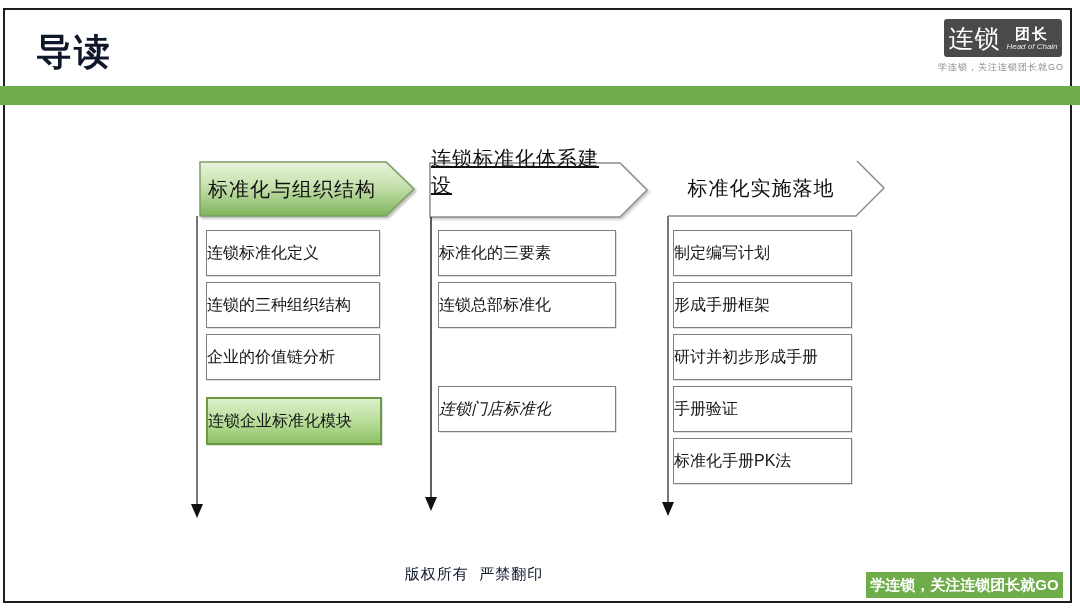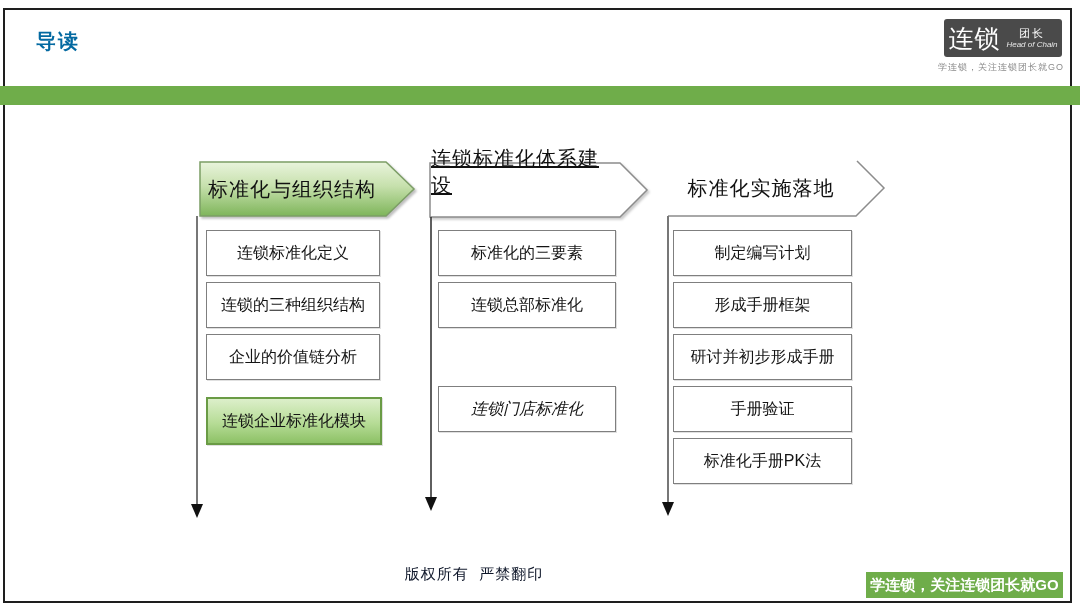--- a/index.html
+++ b/index.html
@@ -5,44 +5,44 @@
   html,body{margin:0;padding:0;background:#ffffff;}
   .slide{
     position:relative;width:1080px;height:608px;background:#ffffff;overflow:hidden;
     font-family:"Liberation Sans","DejaVu Sans",sans-serif;color:#1a1a1a;
   }
   .frame{
     position:absolute;left:3px;top:8px;right:8px;bottom:5px;
     border:2px solid #1e1e1e;pointer-events:none;
   }
   .title{
-    position:absolute;left:36px;top:28px;font-size:20px;font-weight:bold;color:#0369a1;letter-spacing:2px;
+    position:absolute;left:36px;top:28px;font-size:36px;font-weight:bold;color:#0f172a;letter-spacing:2px;
   }
   .logo{
     position:absolute;left:944px;top:19px;width:118px;height:38px;background:#4a4a4a;border-radius:3px;
     display:flex;align-items:center;justify-content:center;gap:6px;color:#ffffff;
   }
   .logo-main{font-size:25px;font-weight:normal;letter-spacing:1px;}
   .logo-right{display:flex;flex-direction:column;align-items:center;line-height:1;}
-  .logo-sub{font-size:11px;font-weight:normal;letter-spacing:2px;}
+  .logo-sub{font-size:15px;font-weight:bold;letter-spacing:2px;}
   .logo-en{font-size:8px;font-style:italic;margin-top:2px;color:#e8e8e8;}
   .logo-tagline{
     position:absolute;left:933px;top:61px;width:136px;text-align:center;
     font-size:9px;color:#8b8b8b;letter-spacing:1px;
   }
   .green-bar{position:absolute;left:0;top:86px;width:1080px;height:19px;z-index:3;}
   .shapes{position:absolute;left:0;top:0;z-index:1;}
   .col-header-label{
     position:absolute;z-index:2;display:flex;align-items:center;justify-content:center;
     font-size:20px;color:#111111;letter-spacing:1px;
   }
   .box{
     position:absolute;height:44px;z-index:2;background:#ffffff;border:1px solid #7f7f7f;
     box-shadow:1px 1px 0 rgba(0,0,0,0.12);
-    display:flex;align-items:center;justify-content:center;font-size:16px;color:#141414;
+    display:flex;align-items:center;justify-content:flex-start;font-size:16px;color:#141414;
   }
   .green-box{
     background:linear-gradient(180deg,#dcefca 0%,#b6dc96 55%,#8dc166 100%);
     border:2px solid #6a9b45;
     margin-top:11px;
   }
   .copyright{
     position:absolute;left:0;top:565px;width:948px;text-align:center;
     font-size:15px;color:#0f172a;white-space:pre;letter-spacing:1px;
   }

